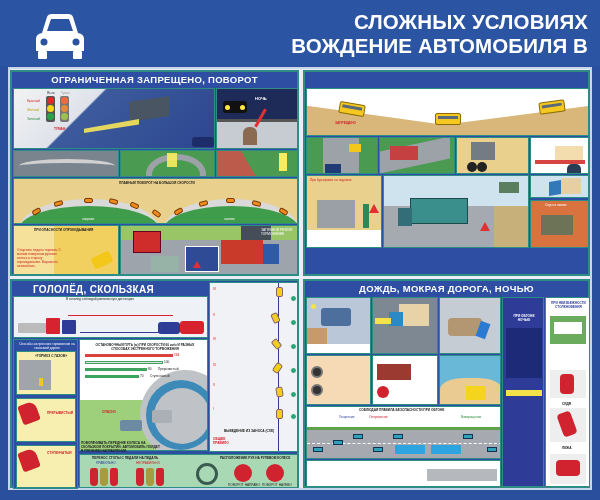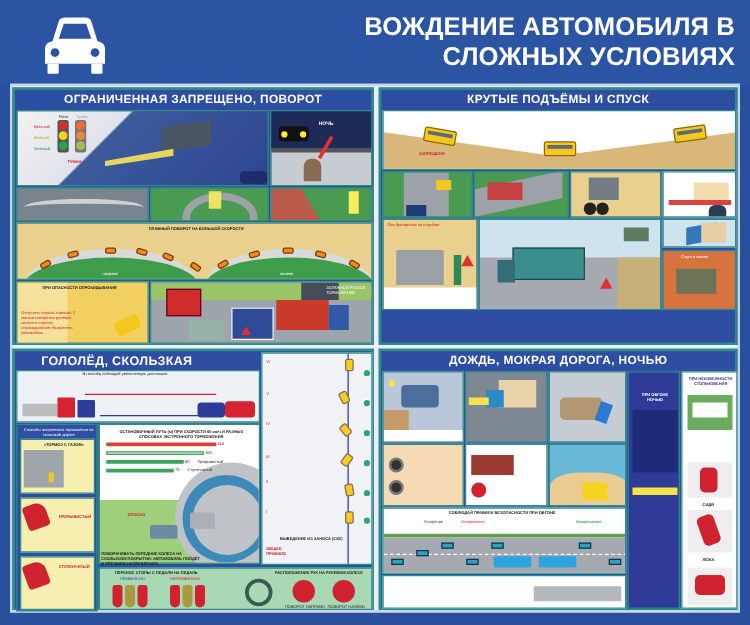--- a/index.html
+++ b/index.html
@@ -36,22 +36,22 @@
 <div class="header">
   <svg class="car-icon" viewBox="0 0 56 50">
     <path d="M10 22 L15 6 Q16 3 20 3 L36 3 Q40 3 41 6 L46 22 Q52 23 52 28 L52 40 L4 40 L4 28 Q4 23 10 22 Z" fill="#fff"></path>
     <path d="M15 20 L19 8 L37 8 L41 20 Z" fill="#2b55a3"></path>
     <circle cx="12" cy="31" r="3.5" fill="#2b55a3"></circle>
     <circle cx="44" cy="31" r="3.5" fill="#2b55a3"></circle>
     <rect x="6" y="40" width="9" height="8" rx="1" fill="#fff"></rect>
     <rect x="41" y="40" width="9" height="8" rx="1" fill="#fff"></rect>
   </svg>
   <div class="title">
+    <div>СЛОЖНЫХ УСЛОВИЯХ</div>
     <div>ВОЖДЕНИЕ АВТОМОБИЛЯ В</div>
-    <div>СЛОЖНЫХ УСЛОВИЯХ</div>
   </div>
 </div>
 
 <div class="board"></div>
 
 <div class="quad q1">
   <div class="qtitle">ОГРАНИЧЕННАЯ ЗАПРЕЩЕНО, ПОВОРОТ</div>
 
   <div class="panel" style="left:1px;top:16px;width:202px;height:61px;background:linear-gradient(135deg,#f2f2f2 0%,#dfe3ea 35%,#3c5a9c 36%,#2c4690 100%);">
     <div class="tiny" style="position:absolute;left:33px;top:2px;">Ясно</div>
@@ -131,21 +131,20 @@
     <div style="position:absolute;left:64px;top:20px;width:34px;height:26px;background:#2f4b95;border:1px solid #fff;"></div>
     <div style="position:absolute;left:72px;top:35px;width:0;height:0;border-left:4px solid transparent;border-right:4px solid transparent;border-bottom:7px solid #e23030;"></div>
     <div style="position:absolute;left:100px;top:14px;width:42px;height:24px;background:#c93a2b;"></div>
     <div style="position:absolute;left:142px;top:18px;width:16px;height:20px;background:#2f5aa7;"></div>
     <div style="position:absolute;left:120px;top:0px;width:30px;height:14px;background:#444d58;"></div>
     <div class="tiny" style="position:absolute;left:140px;top:2px;width:36px;color:#fff;">ЗАТЯЖНОЙ РЕЗКОЕ ТОРМОЖЕНИЕ</div>
   </div>
 </div>
 
 <div class="quad q2">
-  <div class="qtitle">КРУТЫЕ ПОДЪЁМЫ И СПУСК</div>
   <div class="panel" style="left:1px;top:16px;width:283px;height:48px;background:#fff;">
     <div style="position:absolute;left:0;top:0;width:283px;height:48px;background:#d9b77a;clip-path:polygon(0 35%,45% 72%,52% 72%,100% 35%,100% 100%,0 100%);"></div>
     <div class="bus" style="left:32px;top:14px;transform:rotate(10deg);"></div>
     <div class="bus" style="left:128px;top:24px;"></div>
     <div class="bus" style="left:232px;top:12px;transform:rotate(-8deg);"></div>
     <div class="tiny redtxt" style="position:absolute;left:28px;top:32px;font-weight:bold;">ЗАПРЕЩЕНО</div>
   </div>
   <div class="panel grass" style="left:1px;top:65px;width:72px;height:37px;">
     <div style="position:absolute;left:16px;top:0;width:36px;height:37px;background:#9da2a8;"></div>
     <div style="position:absolute;left:42px;top:6px;width:12px;height:8px;background:#f2c81c;"></div>

